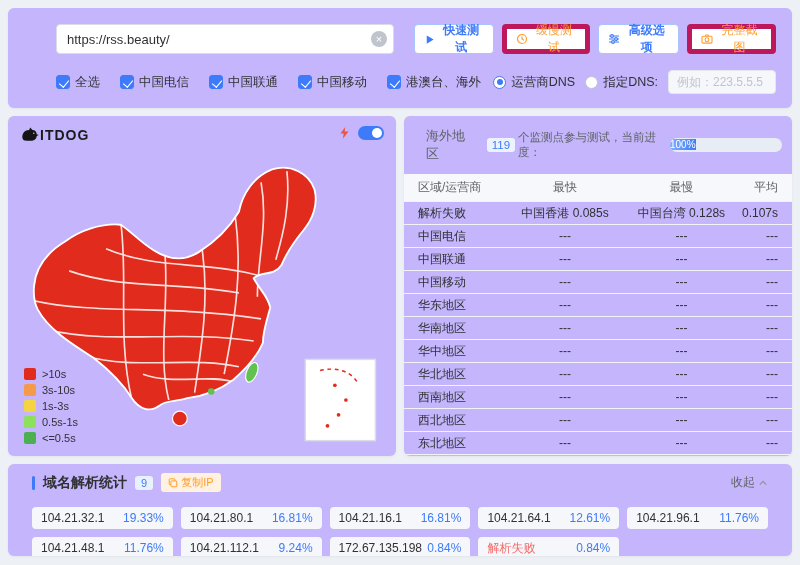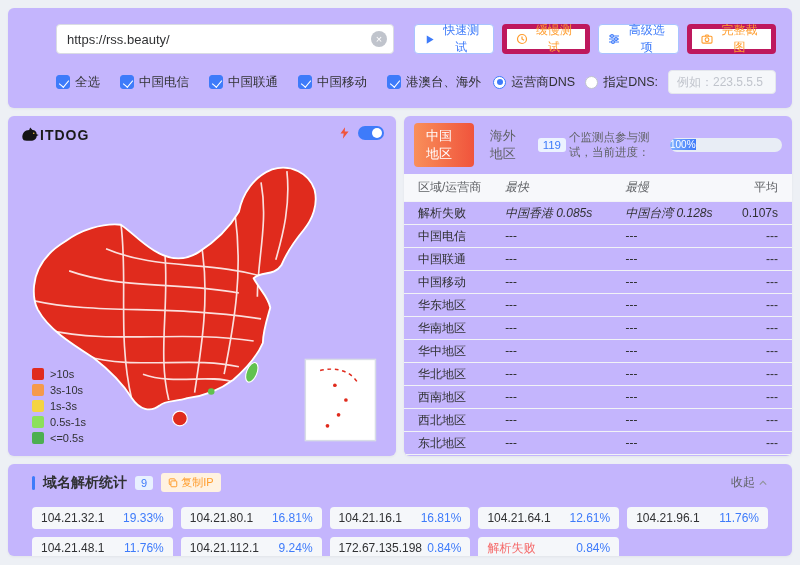--- a/index.html
+++ b/index.html
@@ -25,21 +25,21 @@
     position:absolute; right:7px; top:7px; width:16px; height:16px; border-radius:50%;
     background:#c0c4cc; color:#fff; font-size:11px; line-height:16px; text-align:center;
     cursor:pointer;
   }
   .btns { display:flex; gap:8px; margin-left:20px; }
   .btn {
     height:30px; padding:0 9px; border-radius:4px; background:#fff;
     display:flex; align-items:center; gap:4px; font-size:12px; cursor:pointer;
     font-family:inherit;
   }
-  .btn.blue   { color:#3e7bfa; border:1px solid #a9c4ff; }
+  .btn.blue   { color:#3e7bfa; border:1px solid #a9c4ff;font-weight:bold; }
   .btn.orange { color:#ff9d2e; border:5px solid #be185d; }
   .btn svg { flex:none; }
 
   .row2 { display:flex; align-items:center; margin-top:16px; font-size:12.5px; }
   .checks { display:flex; align-items:center; gap:20px; }
   .check { display:flex; align-items:center; gap:5px; cursor:pointer; }
   .cb { width:14px; height:14px; border:1px solid #c0c4cc; border-radius:3px; background:#fff; position:relative; }
   .cb.on { background:#3e7bfa; border-color:#3e7bfa; }
   .cb.on::after {
     content:""; position:absolute; left:3.5px; top:1.5px; width:5px; height:8px;
@@ -60,39 +60,39 @@
   .main { display:flex; gap:8px; margin:8px; height:340px; }
 
   
   .map-card { position:relative; width:388px; flex:none; overflow:hidden; }
   .logo { position:absolute; top:9px; left:12px; display:flex; align-items:center; z-index:3; }
   .logo-text { font-size:14px; font-weight:bold; letter-spacing:1px; color:#1a1a1a; }
   .map-controls { position:absolute; top:10px; right:12px; display:flex; align-items:center; gap:7px; z-index:3; }
   .toggle { width:26px; height:14px; border-radius:7px; background:#3e7bfa; position:relative; cursor:pointer; }
   .toggle::after { content:""; position:absolute; right:2px; top:2px; width:10px; height:10px; border-radius:50%; background:#fff; }
   .map-svg { position:absolute; left:4px; top:22px; width:380px; height:310px; }
-  .legend { position:absolute; left:24px; bottom:12px; z-index:3; }
+  .legend { position:absolute; left:16px; bottom:12px; z-index:3; }
   .legend-item { display:flex; align-items:center; gap:6px; margin-top:4px; font-size:11px; color:#303133; }
   .swatch { width:12px; height:12px; border-radius:2px; flex:none; }
 
   
   .res-card { flex:1; display:flex; flex-direction:column; overflow:hidden; }
   .tabs-row { display:flex; align-items:center; padding:7px 10px 7px 10px; }
   .tab { font-size:13px; color:#606266; padding:4px 12px; border-radius:4px; cursor:pointer; }
   .tab.active { background:linear-gradient(90deg,#f98f5a,#f0543c); color:#fff; }
   .progress-wrap { margin-left:auto; display:flex; align-items:center; font-size:11.5px; color:#606266; }
   .count-pill { color:#3e7bfa; background:#ecf3ff; border-radius:3px; padding:1px 5px; margin-right:3px; font-size:11.5px; }
   .progress-bar { width:112px; height:14px; border-radius:8px; background:#e8edf5; overflow:hidden; margin-left:4px; flex:none; }
   .progress-fill { width:100%; height:100%; background:linear-gradient(90deg,#7fb0ff,#3e7bfa); color:#fff; font-size:10px; line-height:14px; text-align:center; }
 
   table.res { width:100%; border-collapse:collapse; font-size:12px; }
   table.res th { background:#f7f8fb; color:#606266; font-weight:normal; padding:5px 0; }
   table.res td { padding:4px 0; border-top:1px solid #f1f3f6; color:#303133; line-height:14px; }
   .c-name { text-align:left; padding-left:14px !important; }
-  .c-mid  { text-align:left;font-style:italic; }
+  .c-mid  { text-align:center; }
   .c-avg  { text-align:right; padding-right:14px !important; }
 
   
   .dns-card { margin:8px; height:92px; padding:9px 24px; overflow:hidden; }
   .dns-head { display:flex; align-items:center; }
   .accent { width:3px; height:14px; border-radius:2px; background:#3e7bfa; margin-right:8px; }
   .dns-title { font-size:14px; font-weight:bold; color:#303133; }
   .badge { background:#e8f1ff; color:#3e7bfa; font-size:11px; border-radius:3px; padding:1px 6px; margin-left:8px; }
   .copy-btn { background:#fff2e1; color:#ff9d2e; font-size:11px; border-radius:3px; padding:2px 7px; margin-left:8px;
               display:flex; align-items:center; gap:3px; cursor:pointer; }
@@ -274,21 +274,20 @@
           <span class="swatch" style="background: rgb(76, 175, 80);"></span>
           <span>&lt;=0.5s</span>
         </div>
       </div>
   </div>
 
   <div class="card res-card">
     <div class="tabs-row">
       <div style="display:flex;align-items:center;gap:4px;">
 
-          <span class="tab active">中国地区</span>
 
           <span class="tab">海外地区</span>
         </div>
       <div class="progress-wrap">
         <span class="count-pill">119</span>
         <span>个监测点参与测试，当前进度：</span>
         <span class="progress-bar">
           <span class="progress-fill">100%</span>
         </span>
       </div>

